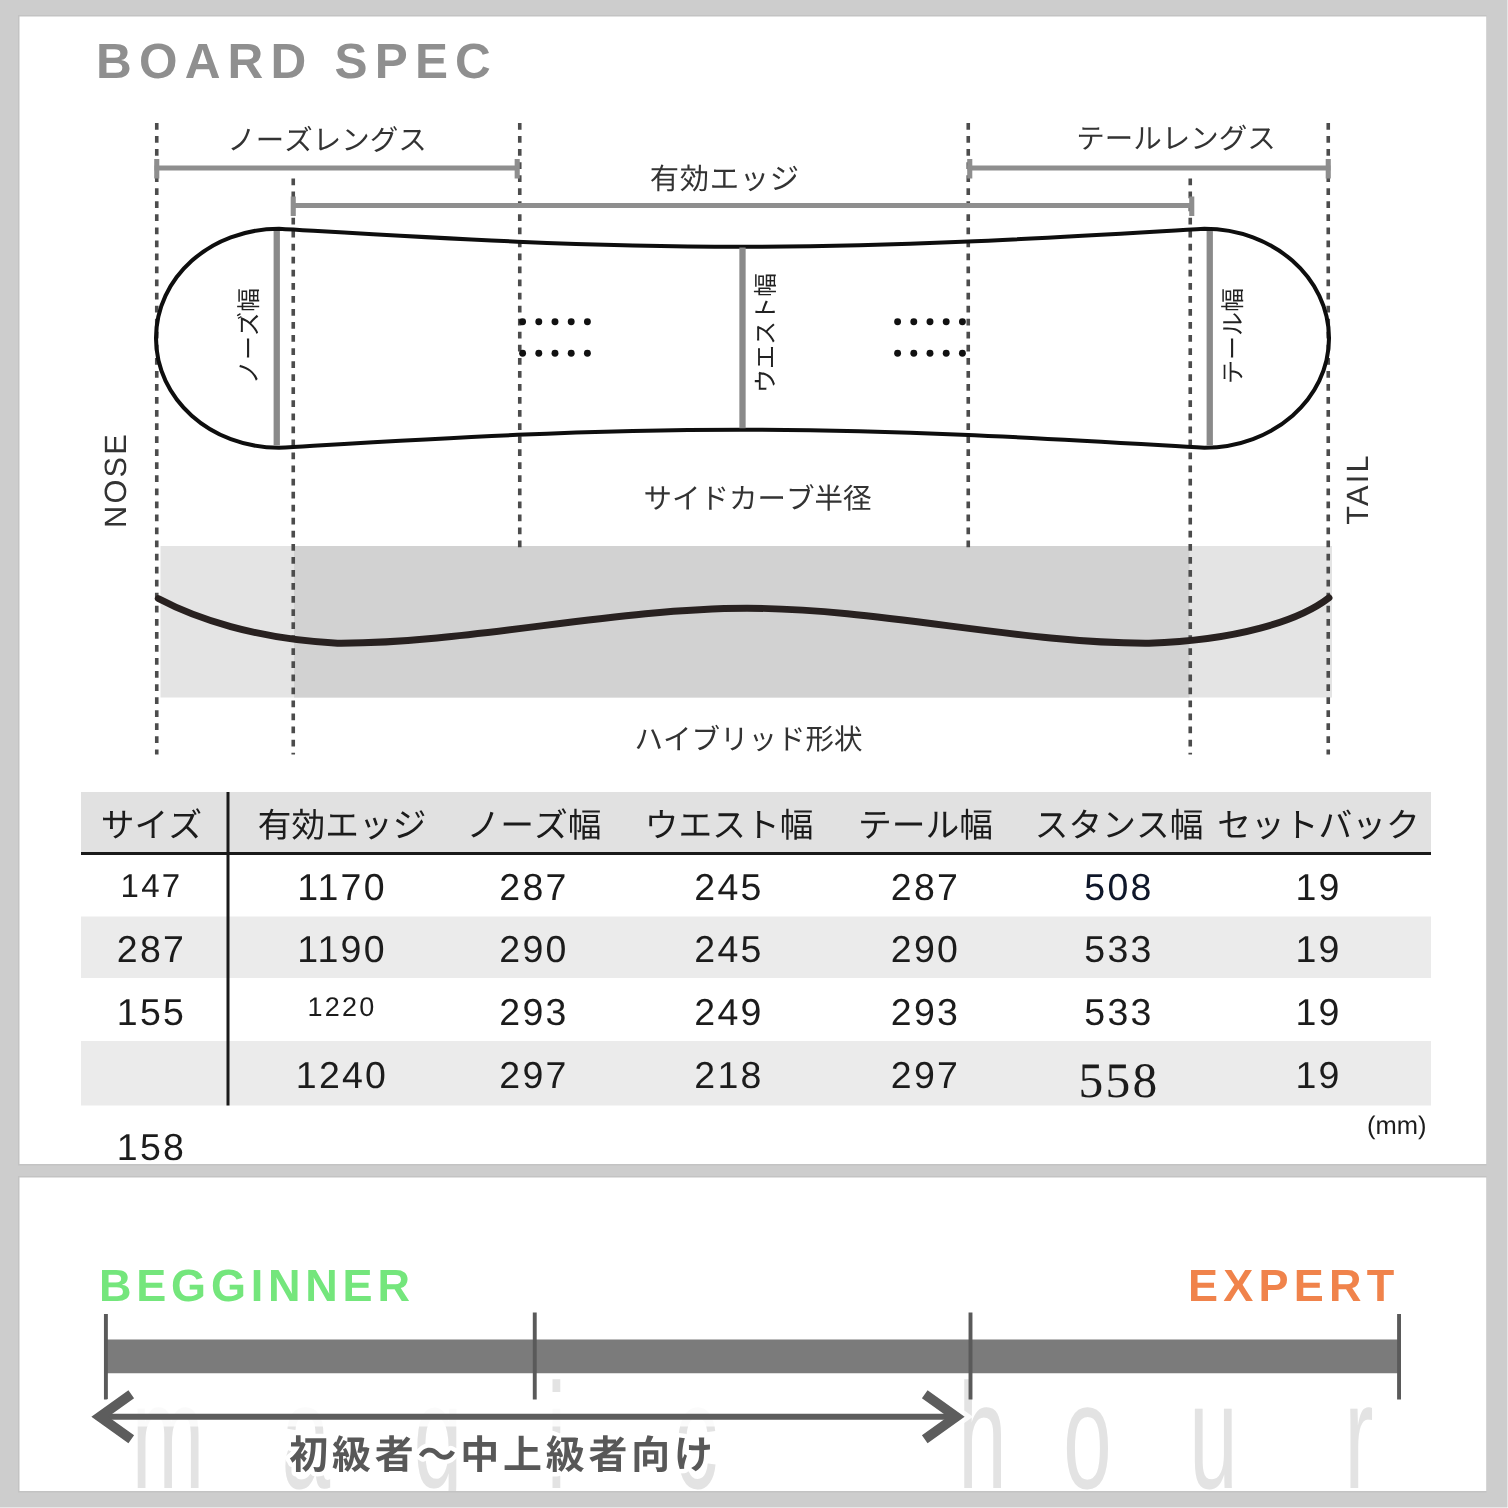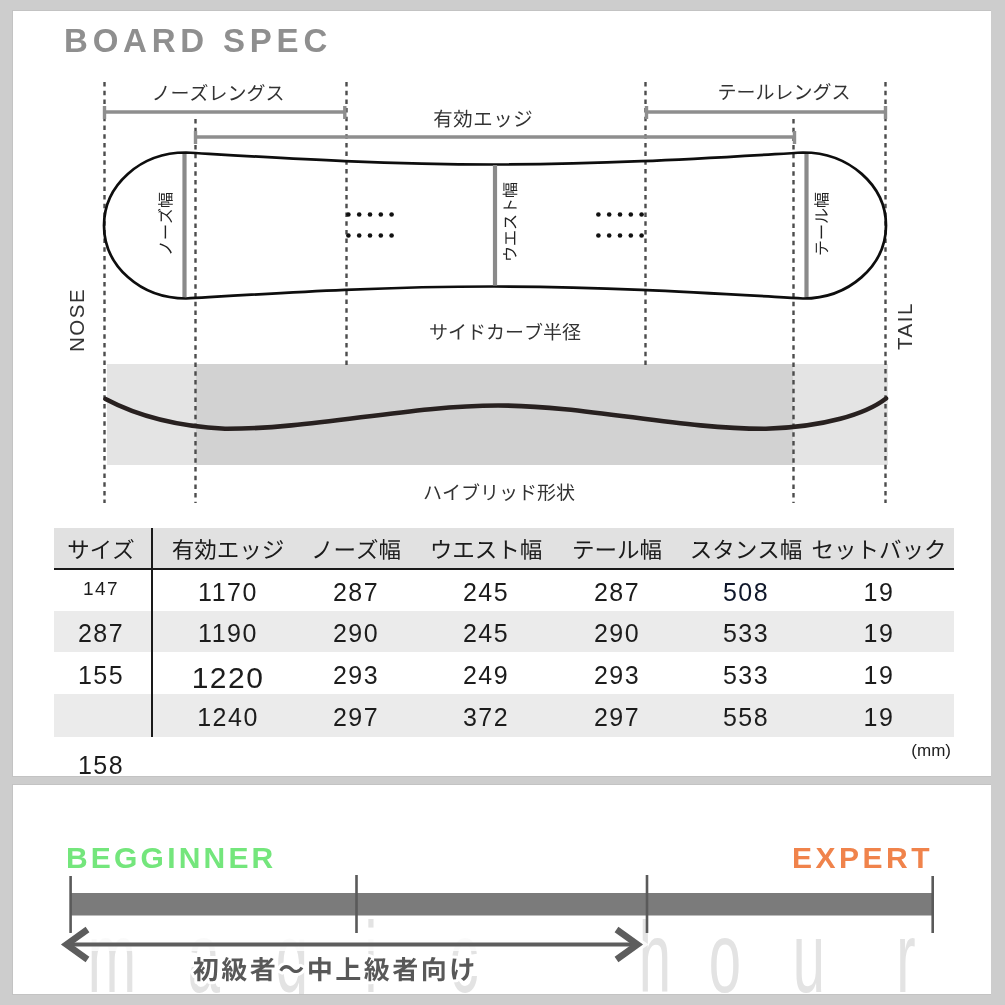--- a/index.html
+++ b/index.html
@@ -123,50 +123,50 @@
   <svg class="abs" style="left:0;top:520px;" width="1005" height="60" viewBox="0 520 1005 60">
       <path transform="translate(67.2,558)" d="M1.5 -13.0V-11.0C1.8 -11.1 2.8 -11.1 3.8 -11.1H6.2V-7.5C6.2 -6.6 6.1 -5.7 6.1 -5.4H8.1C8.1 -5.7 8.0 -6.7 8.0 -7.5V-11.1H14.4V-10.2C14.4 -3.9 12.4 -2.0 8.3 -0.4L9.8 1.0C14.9 -1.3 16.2 -4.3 16.2 -10.3V-11.1H18.7C19.7 -11.1 20.5 -11.1 20.7 -11.1V-13.0C20.4 -12.9 19.7 -12.8 18.7 -12.8H16.2V-15.7C16.2 -16.5 16.3 -17.3 16.3 -17.5H14.3C14.3 -17.3 14.4 -16.5 14.4 -15.7V-12.8H8.0V-15.7C8.0 -16.5 8.1 -17.1 8.1 -17.4H6.1C6.2 -16.9 6.2 -16.2 6.2 -15.7V-12.8H3.8C2.8 -12.8 1.7 -13.0 1.5 -13.0ZM24.4 -8.1 25.3 -6.4C28.5 -7.3 31.5 -8.7 33.9 -10.0V-1.7C33.9 -0.9 33.8 0.3 33.8 0.7H36.0C35.9 0.2 35.8 -0.9 35.8 -1.7V-11.2C38.1 -12.7 40.2 -14.4 41.9 -16.2L40.4 -17.6C38.9 -15.8 36.6 -13.8 34.3 -12.3C31.8 -10.8 28.3 -9.2 24.4 -8.1ZM62.0 -18.3 60.8 -17.8C61.4 -16.9 62.2 -15.6 62.6 -14.7L63.9 -15.2C63.4 -16.1 62.6 -17.5 62.0 -18.3ZM64.6 -19.1 63.4 -18.6C64.0 -17.8 64.8 -16.5 65.2 -15.5L66.5 -16.0C66.0 -16.9 65.2 -18.3 64.6 -19.1ZM62.5 -14.6 61.4 -15.5C61.0 -15.4 60.5 -15.3 59.7 -15.3C58.9 -15.3 51.9 -15.3 51.0 -15.3C50.4 -15.3 49.1 -15.4 48.8 -15.5V-13.5C49.0 -13.5 50.2 -13.6 51.0 -13.6C51.8 -13.6 59.0 -13.6 59.8 -13.6C59.2 -11.7 57.6 -9.0 56.1 -7.3C53.8 -4.7 50.4 -2.0 46.8 -0.6L48.2 0.9C51.6 -0.6 54.6 -3.1 57.0 -5.7C59.3 -3.6 61.7 -1.0 63.2 1.0L64.8 -0.4C63.3 -2.1 60.6 -5.0 58.2 -7.1C59.8 -9.1 61.2 -11.7 62.0 -13.7C62.1 -14.0 62.4 -14.5 62.5 -14.6Z" fill="#1c1c1c"></path>
       <path transform="translate(171.8,558)" d="M8.8 -18.9C8.5 -17.9 8.2 -16.9 7.8 -16.0H1.4V-14.4H7.1C5.7 -11.4 3.6 -8.7 0.9 -6.8C1.2 -6.5 1.8 -5.9 2.0 -5.5C3.4 -6.5 4.7 -7.8 5.7 -9.1V1.8H7.4V-2.7H16.8V-0.3C16.8 0.0 16.7 0.1 16.3 0.1C15.9 0.2 14.5 0.2 13.0 0.1C13.3 0.6 13.5 1.3 13.6 1.7C15.5 1.7 16.8 1.7 17.5 1.5C18.3 1.2 18.5 0.7 18.5 -0.3V-11.8H7.6C8.1 -12.6 8.5 -13.5 8.9 -14.4H21.1V-16.0H9.6C9.9 -16.8 10.2 -17.7 10.5 -18.5ZM7.4 -6.5H16.8V-4.1H7.4ZM7.4 -7.9V-10.3H16.8V-7.9ZM26.2 -13.5C25.5 -11.8 24.4 -10.0 23.1 -8.9C23.5 -8.6 24.2 -8.1 24.5 -7.9C25.7 -9.2 27.0 -11.1 27.8 -13.1ZM30.5 -12.9C31.6 -11.6 32.8 -9.8 33.2 -8.6L34.6 -9.4C34.2 -10.6 33.0 -12.3 31.8 -13.6ZM28.3 -18.9V-15.8H23.6V-14.3H34.5V-15.8H30.0V-18.9ZM25.5 -7.5C26.5 -6.8 27.6 -5.9 28.6 -4.9C27.2 -2.7 25.4 -0.9 23.1 0.4C23.5 0.7 24.1 1.4 24.3 1.8C26.5 0.4 28.4 -1.5 29.8 -3.8C30.8 -2.8 31.7 -1.8 32.3 -1.0L33.4 -2.4C32.7 -3.2 31.7 -4.2 30.6 -5.2C31.3 -6.5 31.8 -7.9 32.2 -9.3L30.6 -9.7C30.3 -8.5 29.8 -7.4 29.4 -6.4C28.4 -7.2 27.4 -8.0 26.5 -8.7ZM37.1 -18.7C37.1 -17.0 37.1 -15.3 37.1 -13.7H34.2V-12.1H37.0C36.7 -6.7 35.8 -2.1 32.4 0.7C32.8 1.0 33.4 1.5 33.7 1.9C37.4 -1.2 38.3 -6.3 38.6 -12.1H41.9C41.7 -3.8 41.5 -0.9 41.0 -0.2C40.7 0.1 40.5 0.1 40.1 0.1C39.7 0.1 38.6 0.1 37.4 0.0C37.7 0.5 37.9 1.1 37.9 1.6C39.0 1.7 40.2 1.7 40.8 1.6C41.5 1.6 42.0 1.4 42.4 0.8C43.1 -0.2 43.3 -3.3 43.5 -12.9C43.5 -13.1 43.5 -13.7 43.5 -13.7H38.7C38.7 -15.3 38.7 -17.0 38.7 -18.7ZM46.9 -2.9V-0.9C47.6 -1.0 48.3 -1.0 48.9 -1.0H63.7C64.2 -1.0 65.0 -1.0 65.6 -0.9V-2.9C65.0 -2.9 64.4 -2.8 63.7 -2.8H57.1V-13.2H62.5C63.2 -13.2 63.9 -13.1 64.4 -13.1V-15.1C63.9 -15.0 63.2 -14.9 62.5 -14.9H50.2C49.7 -14.9 48.8 -15.0 48.3 -15.1V-13.1C48.8 -13.1 49.7 -13.2 50.2 -13.2H55.2V-2.8H48.9C48.3 -2.8 47.6 -2.9 46.9 -2.9ZM78.4 -13.0 76.7 -12.4C77.2 -11.4 78.2 -8.5 78.5 -7.5L80.1 -8.1C79.9 -9.1 78.8 -12.1 78.4 -13.0ZM86.5 -11.7 84.6 -12.3C84.2 -9.4 83.1 -6.6 81.5 -4.6C79.6 -2.3 76.8 -0.6 74.2 0.2L75.6 1.7C78.2 0.7 80.9 -1.0 83.0 -3.7C84.6 -5.7 85.6 -8.1 86.2 -10.6C86.3 -10.9 86.4 -11.2 86.5 -11.7ZM73.1 -11.8 71.5 -11.2C71.9 -10.4 73.1 -7.3 73.5 -6.1L75.2 -6.8C74.8 -7.9 73.6 -10.9 73.1 -11.8ZM106.1 -16.8 104.9 -16.3C105.6 -15.2 106.4 -13.9 106.9 -12.7L108.2 -13.3C107.7 -14.4 106.7 -16.0 106.1 -16.8ZM109.1 -17.9 107.8 -17.3C108.6 -16.3 109.3 -15.0 109.9 -13.8L111.2 -14.4C110.7 -15.5 109.7 -17.1 109.1 -17.9ZM96.5 -17.1 95.5 -15.6C96.8 -14.8 99.2 -13.2 100.3 -12.4L101.4 -13.9C100.4 -14.6 97.8 -16.4 96.5 -17.1ZM93.1 -1.0 94.2 0.8C96.3 0.4 99.4 -0.7 101.6 -2.0C105.2 -4.1 108.3 -7.0 110.3 -10.0L109.2 -11.9C107.4 -8.7 104.4 -5.8 100.7 -3.6C98.4 -2.4 95.6 -1.5 93.1 -1.0ZM93.1 -12.1 92.1 -10.5C93.5 -9.8 95.9 -8.3 97.0 -7.4L98.0 -9.0C97.1 -9.7 94.4 -11.3 93.1 -12.1Z" fill="#1c1c1c"></path>
       <path transform="translate(311.0,558)" d="M18.0 -16.2 15.9 -16.8C15.3 -13.5 13.7 -9.8 11.7 -7.2C9.6 -4.7 6.5 -2.4 3.1 -1.3L4.7 0.4C7.9 -0.9 11.2 -3.4 13.2 -6.0C15.1 -8.5 16.4 -11.8 17.3 -14.2C17.5 -14.8 17.8 -15.6 18.0 -16.2ZM24.8 -9.7V-7.5C25.5 -7.6 26.7 -7.6 27.9 -7.6C29.6 -7.6 38.6 -7.6 40.3 -7.6C41.3 -7.6 42.2 -7.6 42.7 -7.5V-9.7C42.2 -9.7 41.4 -9.6 40.3 -9.6C38.6 -9.6 29.6 -9.6 27.9 -9.6C26.7 -9.6 25.5 -9.7 24.8 -9.7ZM62.0 -18.3 60.8 -17.8C61.4 -16.9 62.2 -15.6 62.6 -14.7L63.9 -15.2C63.4 -16.1 62.6 -17.5 62.0 -18.3ZM64.6 -19.1 63.4 -18.6C64.0 -17.8 64.8 -16.5 65.2 -15.5L66.5 -16.0C66.0 -16.9 65.2 -18.3 64.6 -19.1ZM62.5 -14.6 61.4 -15.5C61.0 -15.4 60.5 -15.3 59.7 -15.3C58.9 -15.3 51.9 -15.3 51.0 -15.3C50.4 -15.3 49.1 -15.4 48.8 -15.5V-13.5C49.0 -13.5 50.2 -13.6 51.0 -13.6C51.8 -13.6 59.0 -13.6 59.8 -13.6C59.2 -11.7 57.6 -9.0 56.1 -7.3C53.8 -4.7 50.4 -2.0 46.8 -0.6L48.2 0.9C51.6 -0.6 54.6 -3.1 57.0 -5.7C59.3 -3.6 61.7 -1.0 63.2 1.0L64.8 -0.4C63.3 -2.1 60.6 -5.0 58.2 -7.1C59.8 -9.1 61.2 -11.7 62.0 -13.7C62.1 -14.0 62.4 -14.5 62.5 -14.6ZM77.2 -17.7V-16.3H88.9V-17.7ZM79.8 -13.4H86.2V-10.8H79.8ZM78.3 -14.7V-9.4H87.7V-14.7ZM69.0 -14.6V-2.8H70.3V-13.1H71.9V1.8H73.4V-13.1H75.2V-4.7C75.2 -4.6 75.1 -4.5 74.9 -4.5C74.8 -4.5 74.4 -4.5 73.8 -4.5C74.0 -4.1 74.2 -3.5 74.3 -3.1C75.0 -3.1 75.6 -3.1 76.0 -3.4C76.3 -3.6 76.4 -4.1 76.4 -4.7V-14.6H73.4V-18.9H71.9V-14.6ZM78.9 -2.7H82.1V-0.3H78.9ZM87.1 -2.7V-0.3H83.5V-2.7ZM78.9 -4.0V-6.3H82.1V-4.0ZM87.1 -4.0H83.5V-6.3H87.1ZM77.3 -7.7V1.8H78.9V1.0H87.1V1.7H88.6V-7.7Z" fill="#1c1c1c"></path>
       <path transform="translate(429.8,558)" d="M19.8 -13.7 18.6 -14.4C18.3 -14.3 17.9 -14.2 17.1 -14.2H12.0V-16.3C12.0 -16.8 12.1 -17.3 12.2 -18.0H10.0C10.1 -17.3 10.1 -16.8 10.1 -16.3V-14.2H5.2C4.4 -14.2 3.7 -14.3 3.1 -14.3C3.1 -13.8 3.1 -13.1 3.1 -12.6C3.1 -11.8 3.1 -9.4 3.1 -8.6C3.1 -8.2 3.1 -7.6 3.1 -7.2H5.0C5.0 -7.6 4.9 -8.1 4.9 -8.5C4.9 -9.2 4.9 -11.6 4.9 -12.6H17.5C17.3 -10.6 16.6 -7.9 15.4 -6.0C14.0 -3.9 11.5 -2.2 9.3 -1.5C8.5 -1.2 7.7 -1.0 6.9 -0.9L8.4 0.8C12.5 -0.3 15.6 -2.6 17.3 -5.5C18.6 -7.7 19.2 -10.5 19.5 -12.3C19.6 -12.7 19.7 -13.3 19.8 -13.7ZM24.4 -2.9V-0.9C25.1 -1.0 25.8 -1.0 26.4 -1.0H41.2C41.7 -1.0 42.5 -1.0 43.1 -0.9V-2.9C42.5 -2.9 41.9 -2.8 41.2 -2.8H34.6V-13.2H40.0C40.7 -13.2 41.4 -13.1 41.9 -13.1V-15.1C41.4 -15.0 40.7 -14.9 40.0 -14.9H27.7C27.2 -14.9 26.3 -15.0 25.8 -15.1V-13.1C26.3 -13.1 27.2 -13.2 27.7 -13.2H32.7V-2.8H26.4C25.8 -2.8 25.1 -2.9 24.4 -2.9ZM63.0 -15.1 61.9 -15.9C61.5 -15.8 60.9 -15.8 60.2 -15.8C59.3 -15.8 52.4 -15.8 51.5 -15.8C50.8 -15.8 49.5 -15.8 49.2 -15.9V-13.8C49.5 -13.9 50.7 -13.9 51.5 -13.9C52.3 -13.9 59.4 -13.9 60.3 -13.9C59.7 -12.1 58.0 -9.4 56.5 -7.7C54.2 -5.1 50.9 -2.4 47.2 -1.0L48.7 0.5C52.0 -1.0 55.1 -3.5 57.5 -6.1C59.8 -4.0 62.1 -1.4 63.7 0.6L65.2 -0.7C63.8 -2.5 61.0 -5.4 58.7 -7.5C60.3 -9.5 61.7 -12.1 62.4 -14.1C62.6 -14.4 62.9 -14.9 63.0 -15.1ZM75.1 -2.0C75.1 -1.1 75.0 -0.0 74.9 0.7H77.1C77.0 -0.1 77.0 -1.3 77.0 -2.0L77.0 -9.4C79.4 -8.6 83.3 -7.1 85.8 -5.8L86.6 -7.7C84.2 -8.9 79.9 -10.5 77.0 -11.4V-15.1C77.0 -15.8 77.0 -16.7 77.1 -17.4H74.9C75.0 -16.7 75.1 -15.7 75.1 -15.1C75.1 -13.2 75.1 -3.2 75.1 -2.0ZM99.7 -17.7V-16.3H111.4V-17.7ZM102.3 -13.4H108.7V-10.8H102.3ZM100.8 -14.7V-9.4H110.2V-14.7ZM91.5 -14.6V-2.8H92.8V-13.1H94.4V1.8H95.9V-13.1H97.7V-4.7C97.7 -4.6 97.6 -4.5 97.4 -4.5C97.3 -4.5 96.9 -4.5 96.3 -4.5C96.5 -4.1 96.7 -3.5 96.8 -3.1C97.5 -3.1 98.1 -3.1 98.5 -3.4C98.8 -3.6 98.9 -4.1 98.9 -4.7V-14.6H95.9V-18.9H94.4V-14.6ZM101.4 -2.7H104.6V-0.3H101.4ZM109.6 -2.7V-0.3H106.0V-2.7ZM101.4 -4.0V-6.3H104.6V-4.0ZM109.6 -4.0H106.0V-6.3H109.6ZM99.8 -7.7V1.8H101.4V1.0H109.6V1.7H111.1V-7.7Z" fill="#1c1c1c"></path>
       <path transform="translate(572.0,558)" d="M4.8 -16.6V-14.8C5.4 -14.8 6.1 -14.8 6.9 -14.8C8.2 -14.8 14.7 -14.8 16.0 -14.8C16.6 -14.8 17.4 -14.8 18.1 -14.8V-16.6C17.4 -16.6 16.6 -16.5 16.0 -16.5C14.7 -16.5 8.2 -16.5 6.9 -16.5C6.1 -16.5 5.5 -16.6 4.8 -16.6ZM2.1 -11.0V-9.1C2.8 -9.2 3.4 -9.2 4.1 -9.2H10.8C10.8 -7.1 10.5 -5.2 9.5 -3.6C8.7 -2.2 7.0 -0.9 5.3 -0.2L7.0 1.1C8.9 0.1 10.6 -1.5 11.4 -3.0C12.3 -4.7 12.6 -6.8 12.7 -9.2H18.8C19.4 -9.2 20.1 -9.2 20.6 -9.1V-11.0C20.0 -10.9 19.3 -10.9 18.8 -10.9C17.6 -10.9 5.4 -10.9 4.1 -10.9C3.4 -10.9 2.8 -10.9 2.1 -11.0ZM24.8 -9.7V-7.5C25.5 -7.6 26.7 -7.6 27.9 -7.6C29.6 -7.6 38.6 -7.6 40.3 -7.6C41.3 -7.6 42.2 -7.6 42.7 -7.5V-9.7C42.2 -9.7 41.4 -9.6 40.3 -9.6C38.6 -9.6 29.6 -9.6 27.9 -9.6C26.7 -9.6 25.5 -9.7 24.8 -9.7ZM56.8 -0.5 58.0 0.5C58.1 0.4 58.4 0.2 58.7 0.0C61.4 -1.3 64.5 -3.6 66.4 -6.2L65.4 -7.8C63.6 -5.2 60.9 -3.2 58.8 -2.2C58.8 -2.9 58.8 -13.8 58.8 -15.2C58.8 -16.1 58.9 -16.7 58.9 -16.9H56.8C56.8 -16.7 56.9 -16.1 56.9 -15.2C56.9 -13.8 56.9 -2.8 56.9 -1.7C56.9 -1.3 56.9 -0.8 56.8 -0.5ZM46.5 -0.6 48.2 0.5C50.1 -1.0 51.5 -3.2 52.2 -5.6C52.8 -7.9 52.9 -12.7 52.9 -15.2C52.9 -15.9 53.0 -16.5 53.0 -16.8H50.9C51.0 -16.3 51.1 -15.8 51.1 -15.2C51.1 -12.7 51.1 -8.2 50.4 -6.1C49.7 -3.9 48.4 -1.9 46.5 -0.6ZM77.2 -17.7V-16.3H88.9V-17.7ZM79.8 -13.4H86.2V-10.8H79.8ZM78.3 -14.7V-9.4H87.7V-14.7ZM69.0 -14.6V-2.8H70.3V-13.1H71.9V1.8H73.4V-13.1H75.2V-4.7C75.2 -4.6 75.1 -4.5 74.9 -4.5C74.8 -4.5 74.4 -4.5 73.8 -4.5C74.0 -4.1 74.2 -3.5 74.3 -3.1C75.0 -3.1 75.6 -3.1 76.0 -3.4C76.3 -3.6 76.4 -4.1 76.4 -4.7V-14.6H73.4V-18.9H71.9V-14.6ZM78.9 -2.7H82.1V-0.3H78.9ZM87.1 -2.7V-0.3H83.5V-2.7ZM78.9 -4.0V-6.3H82.1V-4.0ZM87.1 -4.0H83.5V-6.3H87.1ZM77.3 -7.7V1.8H78.9V1.0H87.1V1.7H88.6V-7.7Z" fill="#1c1c1c"></path>
       <path transform="translate(689.8,558)" d="M18.0 -15.1 16.9 -15.9C16.5 -15.8 15.9 -15.8 15.2 -15.8C14.3 -15.8 7.4 -15.8 6.5 -15.8C5.8 -15.8 4.5 -15.8 4.2 -15.9V-13.8C4.5 -13.9 5.7 -13.9 6.5 -13.9C7.3 -13.9 14.4 -13.9 15.3 -13.9C14.7 -12.1 13.0 -9.4 11.5 -7.7C9.2 -5.1 5.9 -2.4 2.2 -1.0L3.7 0.5C7.0 -1.0 10.1 -3.5 12.5 -6.1C14.8 -4.0 17.1 -1.4 18.7 0.6L20.2 -0.7C18.8 -2.5 16.0 -5.4 13.7 -7.5C15.3 -9.5 16.7 -12.1 17.4 -14.1C17.6 -14.4 17.9 -14.9 18.0 -15.1ZM34.6 -17.7 32.5 -18.3C32.4 -17.7 32.0 -16.9 31.8 -16.5C30.7 -14.5 28.4 -11.1 24.6 -8.7L26.1 -7.5C28.6 -9.3 30.6 -11.5 32.0 -13.5H39.6C39.2 -11.7 38.0 -9.2 36.6 -7.3C35.0 -8.4 33.3 -9.4 31.8 -10.3L30.6 -9.1C32.1 -8.2 33.8 -7.0 35.4 -5.8C33.4 -3.6 30.5 -1.6 26.7 -0.4L28.3 1.0C32.1 -0.4 34.9 -2.5 36.9 -4.7C37.8 -4.0 38.7 -3.3 39.3 -2.7L40.7 -4.2C39.9 -4.8 39.0 -5.5 38.1 -6.2C39.8 -8.5 41.0 -11.1 41.6 -13.2C41.7 -13.6 41.9 -14.1 42.1 -14.4L40.7 -15.3C40.3 -15.2 39.8 -15.1 39.2 -15.1H33.1L33.5 -15.9C33.8 -16.3 34.2 -17.1 34.6 -17.7ZM50.1 -16.5 48.8 -15.1C50.5 -14.0 53.3 -11.6 54.4 -10.4L55.8 -11.8C54.6 -13.1 51.7 -15.4 50.1 -16.5ZM48.2 -1.4 49.4 0.4C53.1 -0.3 56.0 -1.6 58.2 -3.1C61.6 -5.2 64.2 -8.3 65.8 -11.1L64.7 -13.0C63.4 -10.2 60.6 -6.9 57.2 -4.7C55.0 -3.4 52.1 -2.0 48.2 -1.4ZM85.5 -15.1 84.4 -15.9C84.0 -15.8 83.4 -15.8 82.7 -15.8C81.8 -15.8 74.9 -15.8 74.0 -15.8C73.3 -15.8 72.0 -15.8 71.7 -15.9V-13.8C72.0 -13.9 73.2 -13.9 74.0 -13.9C74.8 -13.9 81.9 -13.9 82.8 -13.9C82.2 -12.1 80.5 -9.4 79.0 -7.7C76.7 -5.1 73.4 -2.4 69.8 -1.0L71.2 0.5C74.5 -1.0 77.6 -3.5 80.0 -6.1C82.3 -4.0 84.6 -1.4 86.2 0.6L87.7 -0.7C86.3 -2.5 83.5 -5.4 81.2 -7.5C82.8 -9.5 84.2 -12.1 84.9 -14.1C85.1 -14.4 85.4 -14.9 85.5 -15.1ZM99.7 -17.7V-16.3H111.4V-17.7ZM102.3 -13.4H108.7V-10.8H102.3ZM100.8 -14.7V-9.4H110.2V-14.7ZM91.5 -14.6V-2.8H92.8V-13.1H94.4V1.8H95.9V-13.1H97.7V-4.7C97.7 -4.6 97.6 -4.5 97.4 -4.5C97.3 -4.5 96.9 -4.5 96.3 -4.5C96.5 -4.1 96.7 -3.5 96.8 -3.1C97.5 -3.1 98.1 -3.1 98.5 -3.4C98.8 -3.6 98.9 -4.1 98.9 -4.7V-14.6H95.9V-18.9H94.4V-14.6ZM101.4 -2.7H104.6V-0.3H101.4ZM109.6 -2.7V-0.3H106.0V-2.7ZM101.4 -4.0V-6.3H104.6V-4.0ZM109.6 -4.0H106.0V-6.3H109.6ZM99.8 -7.7V1.8H101.4V1.0H109.6V1.7H111.1V-7.7Z" fill="#1c1c1c"></path>
       <path transform="translate(811.5,558)" d="M19.9 -12.9 18.6 -14.0C18.3 -13.8 17.9 -13.7 17.4 -13.6C16.5 -13.4 12.5 -12.6 8.7 -11.8V-15.3C8.7 -16.0 8.8 -16.7 8.9 -17.4H6.7C6.8 -16.7 6.9 -16.0 6.9 -15.3V-11.5C4.5 -11.0 2.4 -10.6 1.3 -10.5L1.7 -8.6L6.9 -9.7V-2.9C6.9 -0.7 7.6 0.4 11.8 0.4C14.6 0.4 16.9 0.2 18.9 -0.0L19.0 -2.0C16.7 -1.6 14.6 -1.3 12.0 -1.3C9.3 -1.3 8.7 -1.8 8.7 -3.4V-10.1L17.2 -11.8C16.5 -10.4 14.9 -8.0 13.2 -6.4L14.8 -5.5C16.6 -7.4 18.4 -10.2 19.4 -12.0C19.5 -12.3 19.8 -12.7 19.9 -12.9ZM33.4 -13.0 31.7 -12.4C32.2 -11.4 33.2 -8.5 33.5 -7.5L35.1 -8.1C34.9 -9.1 33.8 -12.1 33.4 -13.0ZM41.5 -11.7 39.6 -12.3C39.2 -9.4 38.1 -6.6 36.5 -4.6C34.6 -2.3 31.8 -0.6 29.2 0.2L30.6 1.7C33.2 0.7 35.9 -1.0 38.0 -3.7C39.6 -5.7 40.6 -8.1 41.2 -10.6C41.3 -10.9 41.4 -11.2 41.5 -11.7ZM28.1 -11.8 26.5 -11.2C26.9 -10.4 28.1 -7.3 28.5 -6.1L30.2 -6.8C29.8 -7.9 28.6 -10.9 28.1 -11.8ZM52.6 -2.0C52.6 -1.1 52.5 -0.0 52.4 0.7H54.6C54.5 -0.1 54.5 -1.3 54.5 -2.0L54.5 -9.4C56.9 -8.6 60.8 -7.1 63.3 -5.8L64.1 -7.7C61.7 -8.9 57.4 -10.5 54.5 -11.4V-15.1C54.5 -15.8 54.5 -16.7 54.6 -17.4H52.4C52.5 -16.7 52.6 -15.7 52.6 -15.1C52.6 -13.2 52.6 -3.2 52.6 -2.0ZM84.7 -17.5 83.5 -17.0C84.1 -16.2 84.9 -14.8 85.3 -13.9L86.6 -14.4C86.1 -15.4 85.3 -16.7 84.7 -17.5ZM87.2 -18.4 86.0 -17.9C86.6 -17.1 87.4 -15.8 87.9 -14.8L89.1 -15.4C88.7 -16.2 87.8 -17.6 87.2 -18.4ZM72.4 -6.8C71.6 -4.9 70.4 -2.5 68.9 -0.7L70.9 0.2C72.1 -1.6 73.3 -4.0 74.2 -6.0C75.1 -8.3 75.9 -11.7 76.2 -13.0C76.3 -13.5 76.5 -14.2 76.6 -14.7L74.6 -15.1C74.3 -12.5 73.4 -9.1 72.4 -6.8ZM83.5 -7.6C84.4 -5.2 85.5 -2.2 86.0 0.1L88.0 -0.5C87.4 -2.6 86.2 -6.0 85.3 -8.2C84.4 -10.6 82.9 -13.7 82.0 -15.3L80.2 -14.7C81.2 -13.1 82.6 -9.9 83.5 -7.6ZM100.9 -13.0 99.2 -12.4C99.7 -11.4 100.7 -8.5 101.0 -7.5L102.6 -8.1C102.4 -9.1 101.2 -12.1 100.9 -13.0ZM109.0 -11.7 107.1 -12.3C106.7 -9.4 105.6 -6.6 104.0 -4.6C102.1 -2.3 99.3 -0.6 96.7 0.2L98.1 1.7C100.7 0.7 103.4 -1.0 105.5 -3.7C107.1 -5.7 108.1 -8.1 108.7 -10.6C108.8 -10.9 108.9 -11.2 109.0 -11.7ZM95.6 -11.8 94.0 -11.2C94.4 -10.4 95.6 -7.3 96.0 -6.1L97.7 -6.8C97.3 -7.9 96.1 -10.9 95.6 -11.8ZM124.6 -17.5 122.5 -18.2C122.4 -17.6 122.0 -16.8 121.8 -16.4C120.8 -14.4 118.6 -11.1 114.7 -8.8L116.3 -7.6C118.7 -9.2 120.6 -11.2 122.0 -13.1H129.6C129.1 -11.1 127.8 -8.2 126.0 -6.1C124.0 -3.7 121.1 -1.7 117.0 -0.5L118.6 1.0C122.9 -0.6 125.5 -2.6 127.6 -5.1C129.6 -7.6 131.0 -10.6 131.6 -12.9C131.7 -13.2 131.9 -13.7 132.1 -14.1L130.6 -15.0C130.3 -14.8 129.8 -14.8 129.2 -14.8H123.0L123.6 -15.7C123.8 -16.1 124.2 -16.9 124.6 -17.5Z" fill="#1c1c1c"></path>
     </svg>
 
-  <div class="abs" style="left:101px;top:578px;transform:translateX(-50%);font-size:19px;letter-spacing:1.5px;color:#1c1c1c;">147</div>
+  <div class="abs" style="left:101px;top:578px;transform:translateX(-50%);font-size:22px;letter-spacing:1.5px;color:#1c1c1c;">147</div>
   <div class="abs" style="left:228px;top:578px;transform:translateX(-50%);font-size:25px;letter-spacing:1.5px;color:#1c1c1c;">1170</div>
   <div class="abs" style="left:356px;top:578px;transform:translateX(-50%);font-size:25px;letter-spacing:1.5px;color:#1c1c1c;">287</div>
   <div class="abs" style="left:486px;top:578px;transform:translateX(-50%);font-size:25px;letter-spacing:1.5px;color:#1c1c1c;">245</div>
   <div class="abs" style="left:617px;top:578px;transform:translateX(-50%);font-size:25px;letter-spacing:1.5px;color:#1c1c1c;">287</div>
   <div class="abs" style="left:746px;top:578px;transform:translateX(-50%);font-size:25px;letter-spacing:1.5px;color:#0f172a;">508</div>
   <div class="abs" style="left:879px;top:578px;transform:translateX(-50%);font-size:25px;letter-spacing:1.5px;color:#1c1c1c;">19</div>
 
   <div class="abs" style="left:101px;top:619px;transform:translateX(-50%);font-size:25px;letter-spacing:1.5px;color:#1c1c1c;">287</div>
   <div class="abs" style="left:228px;top:619px;transform:translateX(-50%);font-size:25px;letter-spacing:1.5px;color:#1c1c1c;">1190</div>
   <div class="abs" style="left:356px;top:619px;transform:translateX(-50%);font-size:25px;letter-spacing:1.5px;color:#1c1c1c;">290</div>
   <div class="abs" style="left:486px;top:619px;transform:translateX(-50%);font-size:25px;letter-spacing:1.5px;color:#1c1c1c;">245</div>
   <div class="abs" style="left:617px;top:619px;transform:translateX(-50%);font-size:25px;letter-spacing:1.5px;color:#1c1c1c;">290</div>
   <div class="abs" style="left:746px;top:619px;transform:translateX(-50%);font-size:25px;letter-spacing:1.5px;color:#1c1c1c;">533</div>
   <div class="abs" style="left:879px;top:619px;transform:translateX(-50%);font-size:25px;letter-spacing:1.5px;color:#1c1c1c;">19</div>
 
   <div class="abs" style="left:101px;top:661px;transform:translateX(-50%);font-size:25px;letter-spacing:1.5px;color:#1c1c1c;">155</div>
-  <div class="abs" style="left:228px;top:661px;transform:translateX(-50%);font-size:30px;letter-spacing:1.5px;color:#1c1c1c;text-align:center;">1220</div>
+  <div class="abs" style="left:228px;top:661px;transform:translateX(-50%);font-size:18px;letter-spacing:1.5px;color:#1c1c1c;text-align:center;">1220</div>
   <div class="abs" style="left:356px;top:661px;transform:translateX(-50%);font-size:25px;letter-spacing:1.5px;color:#1c1c1c;">293</div>
   <div class="abs" style="left:486px;top:661px;transform:translateX(-50%);font-size:25px;letter-spacing:1.5px;color:#1c1c1c;">249</div>
   <div class="abs" style="left:617px;top:661px;transform:translateX(-50%);font-size:25px;letter-spacing:1.5px;color:#1c1c1c;">293</div>
   <div class="abs" style="left:746px;top:661px;transform:translateX(-50%);font-size:25px;letter-spacing:1.5px;color:#1c1c1c;">533</div>
   <div class="abs" style="left:879px;top:661px;transform:translateX(-50%);font-size:25px;letter-spacing:1.5px;color:#1c1c1c;">19</div>
 
   <div class="abs" style="left:101px;top:703px;transform:translateX(-50%);font-size:25px;letter-spacing:1.5px;color:#1c1c1c;margin-top:48px;">158</div>
   <div class="abs" style="left:228px;top:703px;transform:translateX(-50%);font-size:25px;letter-spacing:1.5px;color:#1c1c1c;">1240</div>
   <div class="abs" style="left:356px;top:703px;transform:translateX(-50%);font-size:25px;letter-spacing:1.5px;color:#1c1c1c;">297</div>
-  <div class="abs" style="left:486px;top:703px;transform:translateX(-50%);font-size:25px;letter-spacing:1.5px;color:#1c1c1c;">372</div>
+  <div class="abs" style="left:486px;top:703px;transform:translateX(-50%);font-size:25px;letter-spacing:1.5px;color:#1c1c1c;">218</div>
   <div class="abs" style="left:617px;top:703px;transform:translateX(-50%);font-size:25px;letter-spacing:1.5px;color:#1c1c1c;">297</div>
-  <div class="abs" style="left:746px;top:703px;transform:translateX(-50%);font-size:25px;letter-spacing:1.5px;color:#1c1c1c;">558</div>
+  <div class="abs" style="left:746px;top:703px;transform:translateX(-50%);font-size:33px;letter-spacing:1.5px;color:#1c1c1c;font-family:Liberation Serif, serif;">558</div>
   <div class="abs" style="left:879px;top:703px;transform:translateX(-50%);font-size:25px;letter-spacing:1.5px;color:#1c1c1c;">19</div>
 
   <div class="abs" style="left:951px;top:741px;transform:translateX(-100%);font-size:17px;color:#1c1c1c;">(mm)</div>
 
   <svg class="abs" style="left:13px;top:785px;" width="978" height="209" viewBox="13 785 978 209">
 
     <g fill="#e3e3e3" font-family="Liberation Sans, sans-serif" font-size="100" text-anchor="middle">
       <text x="0" y="0" transform="translate(112,992) scale(0.58 1)">m</text>
       <text x="0" y="0" transform="translate(204,992) scale(0.58 1)">a</text>
       <text x="0" y="0" transform="translate(292,992) scale(0.58 1)">g</text>

